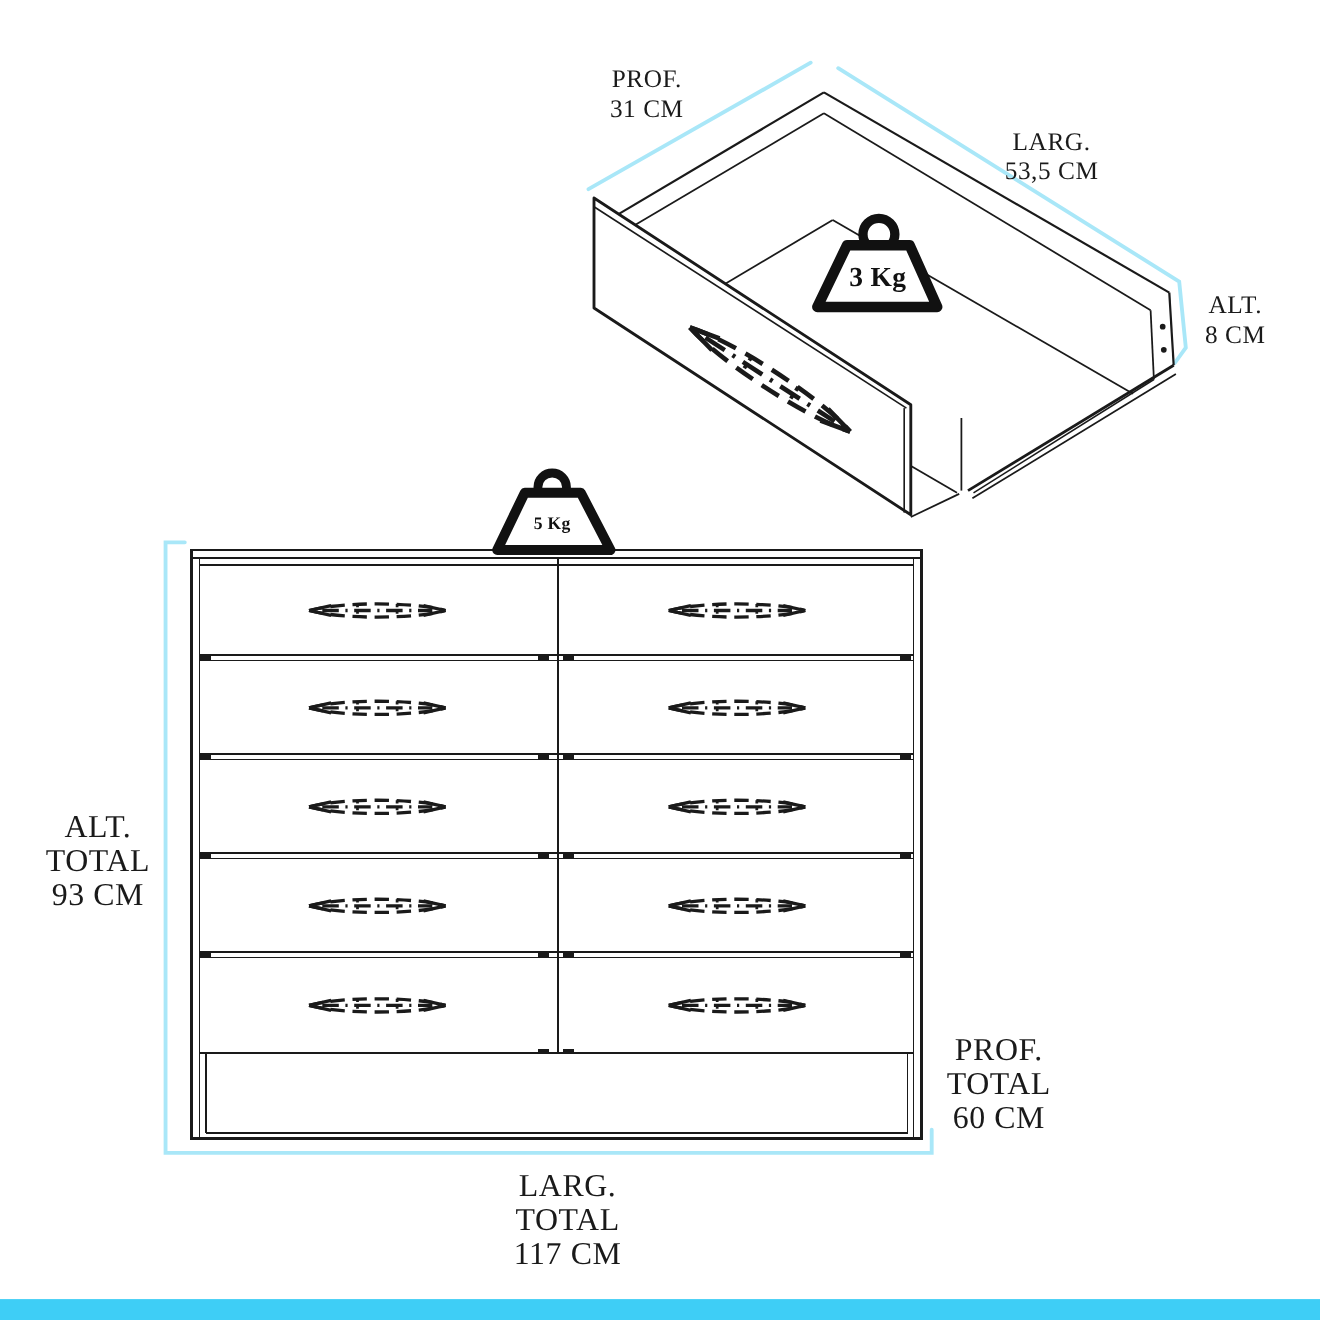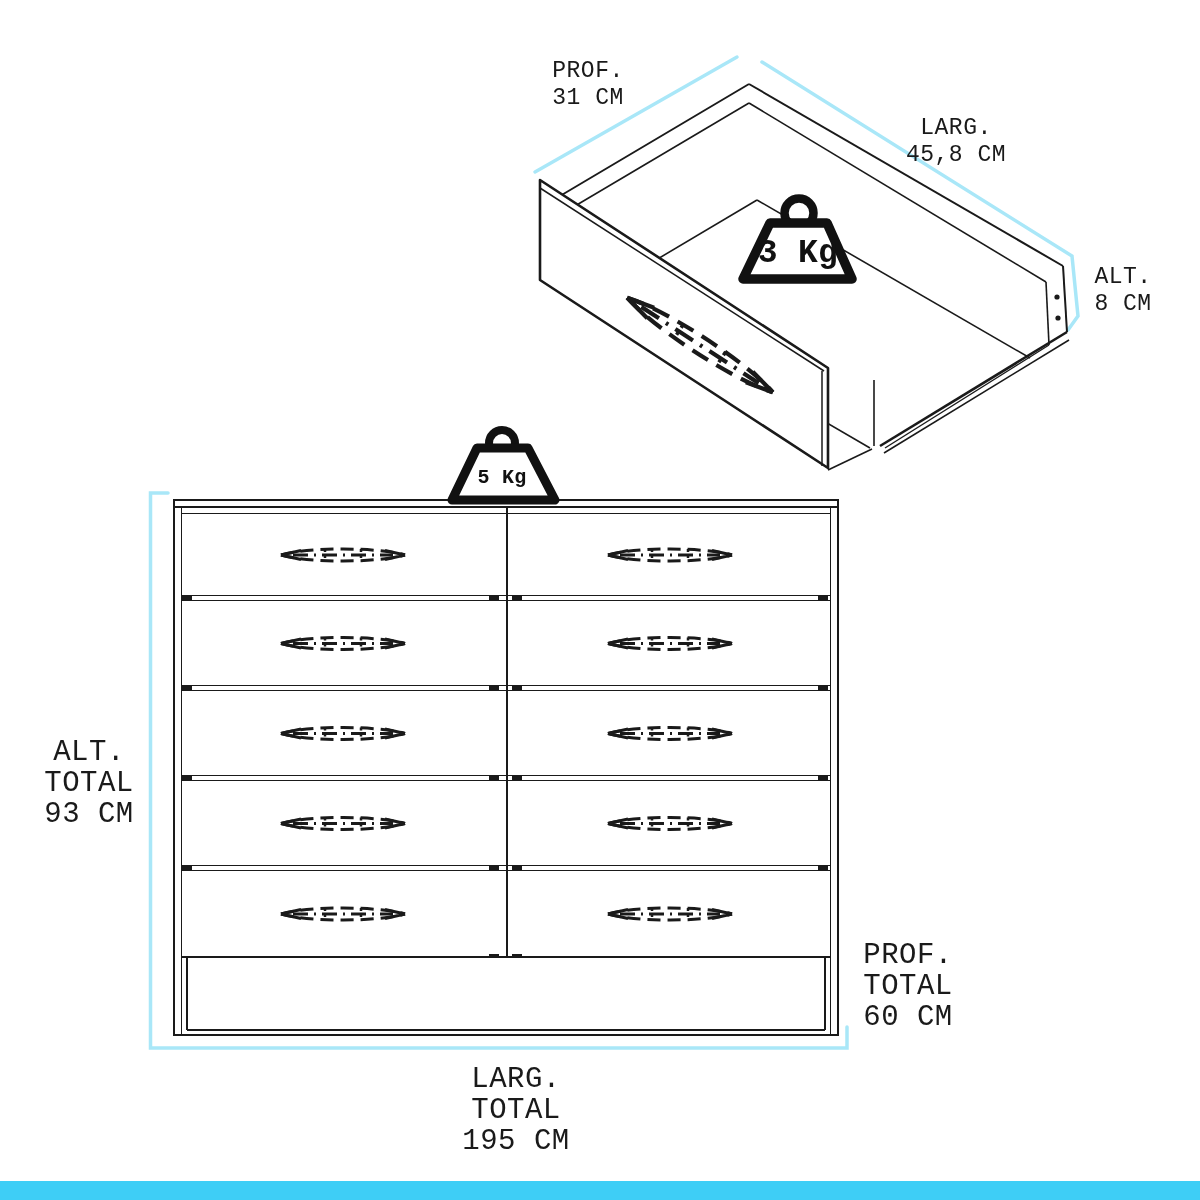--- a/index.html
+++ b/index.html
@@ -1,32 +1,32 @@
 <!DOCTYPE html>
 <html><head>
 <meta charset="utf-8">
 <style>
   html,body{margin:0;padding:0;background:#ffffff;}
   #stage{
     position:relative;width:1200px;height:1200px;background:#ffffff;overflow:hidden;
-    font-family:Liberation Mono, monospace;color:#1a1a1a;
+    font-family:Liberation Serif, serif;color:#1a1a1a;
   }
   #lineart{position:absolute;left:0;top:0;}
   .lbl{
     position:absolute;transform:translate(-50%,-50%);
     text-align:center;white-space:nowrap;color:#1a1a1a;letter-spacing:.5px;
   }
   .lbl.small{font-size:23px;line-height:27px;}
   .lbl.large{font-size:29px;line-height:31px;}
   .wlabel{
     position:absolute;transform:translate(-50%,-50%);
     font-weight:600;color:#111;white-space:nowrap;letter-spacing:.3px;
   }
-  .wlabel.w3{font-size:33px;}
-  .wlabel.w5{font-size:20px;}
+  .wlabel.w3{font-size:25px;}
+  .wlabel.w5{font-size:16px;}
   #accent-bar{
     position:absolute;left:0;top:1181px;width:1200px;height:19px;background:#3ECEF6;
   }
 </style>
 </head>
 <body>
 
 <div id="stage">
 
   <svg id="lineart" width="1200" height="1200" viewBox="0 0 1200 1200">
@@ -170,21 +170,21 @@
     </g>
   </svg>
 
   <div class="lbl small" style="left:588px;top:85px;">
     <div>PROF.</div>
     <div>31 CM</div>
   </div>
 
   <div class="lbl small" style="left:956px;top:142px;">
     <div>LARG.</div>
-    <div>45,8 CM</div>
+    <div>53,5 CM</div>
   </div>
 
   <div class="lbl small" style="left:1123px;top:291px;">
     <div>ALT.</div>
     <div>8 CM</div>
   </div>
 
   <div class="wlabel w3" style="left:798px;top:253px;">3 Kg</div>
 
   <div class="wlabel w5" style="left:502px;top:477px;">5 Kg</div>
@@ -197,17 +197,17 @@
 
   <div class="lbl large" style="left:908px;top:986px;">
     <div>PROF.</div>
     <div>TOTAL</div>
     <div>60 CM</div>
   </div>
 
   <div class="lbl large" style="left:516px;top:1110px;">
     <div>LARG.</div>
     <div>TOTAL</div>
-    <div>195 CM</div>
+    <div>117 CM</div>
   </div>
 
   <div id="accent-bar"></div>
 </div>
 
 </body></html>

